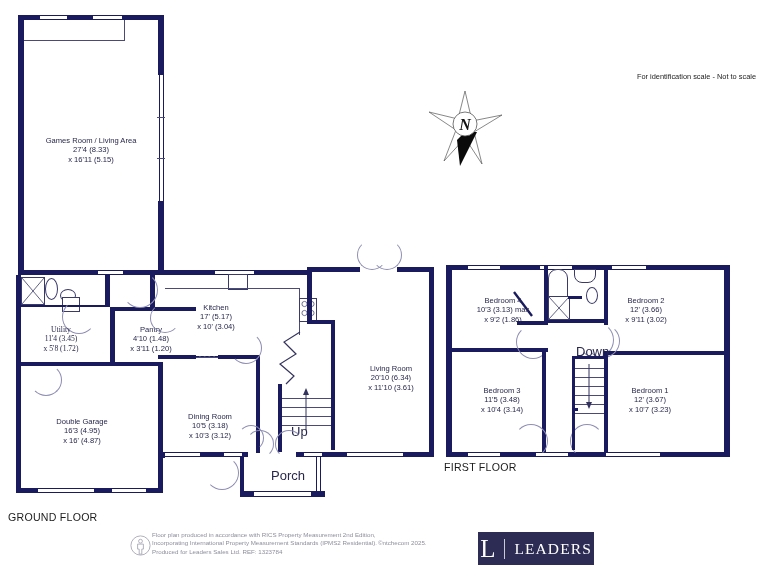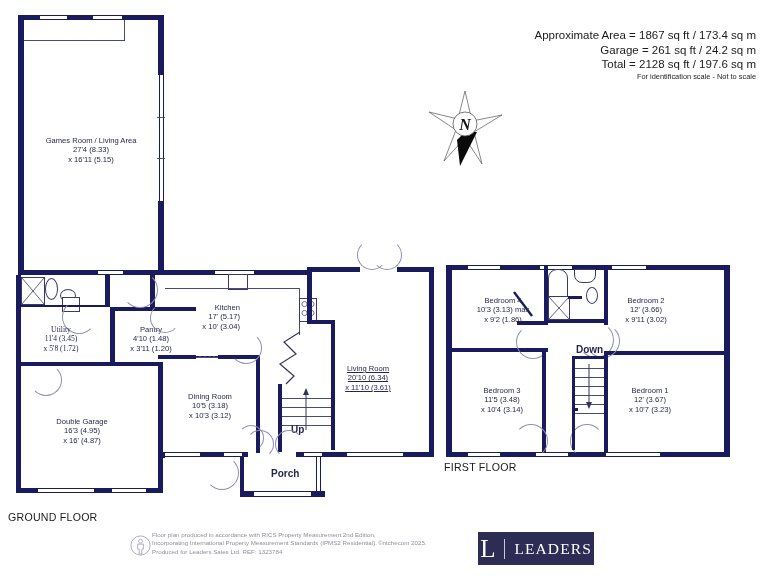--- a/index.html
+++ b/index.html
@@ -44,21 +44,21 @@
   .win{position:absolute;background:#ffffff;border-top:1.1px solid #1a1a5e;border-bottom:1.1px solid #1a1a5e;box-sizing:border-box;}
   .winv{position:absolute;background:#ffffff;border-left:1.1px solid #1a1a5e;border-right:1.1px solid #1a1a5e;box-sizing:border-box;}
   .fix{position:absolute;border:1px solid #3a3a6a;box-sizing:border-box;background:#fff;}
   .line{position:absolute;background:#4a4a78;}
 
   
   .room{
     position:absolute;text-align:center;font-size:7.6px;line-height:9.4px;
     color:#27274d;white-space:nowrap;
   }
-  .tiny{position:absolute;font-size:10px;color:#27274d;white-space:nowrap;font-weight:bold;}
+  .tiny{position:absolute;font-size:13px;color:#27274d;white-space:nowrap;}
 
   
   .arc{position:absolute;border:1px solid #8e8eb4;border-radius:50%;box-sizing:border-box;}
 
   
   .foot{
     position:absolute;left:152px;top:531px;
     font-size:6.2px;line-height:8.3px;color:#8e8e9e;white-space:nowrap;
   }
   .copy{position:absolute;left:378px;top:539px;font-size:6.2px;color:#8e8e9e;white-space:nowrap;}
@@ -69,25 +69,20 @@
   }
   .logo .lg-l{color:#fff;font-family:"Liberation Serif","DejaVu Serif",serif;font-size:25px;line-height:25px;padding-right:9px;}
   .logo .lg-bar{width:1px;height:20px;background:#c9c9d8;}
   .logo .lg-t{color:#fff;font-family:"Liberation Serif","DejaVu Serif",serif;font-size:15.5px;letter-spacing:1.1px;padding-left:9px;}
 </style>
 </head>
 <body>
 
 <div id="stage">
 
-  <div class="areas">
-    <div>Approximate Area = 1867 sq ft / 173.4 sq m</div>
-    <div>Garage = 261 sq ft / 24.2 sq m</div>
-    <div>Total = 2128 sq ft / 197.6 sq m</div>
-  </div>
   <div class="disclaimer">For identification scale - Not to scale</div>
 
   <div class="compass">
     <svg width="82" height="82" viewBox="0 0 82 82">
       <g stroke="#555" stroke-width="0.7" fill="#ffffff">
         <polygon points="41,3 48,33 78,27 50,44 58,76 41,50 20,73 32,42 5,24 34,31"></polygon>
       </g>
       <polygon points="41,44 53,44 36,78 33,52" fill="#0a0a0a"></polygon>
       <circle cx="41" cy="36" r="12" fill="#ffffff" stroke="#555" stroke-width="0.8"></circle>
       <text x="41" y="42" text-anchor="middle" font-family="Liberation Serif, serif" font-style="italic" font-weight="bold" font-size="16" fill="#111">N</text>
@@ -163,46 +158,46 @@
     <div class="line" style="left:165px;top:288px;width:135px;height:1px;"></div>
     <div class="line" style="left:299px;top:288px;width:1px;height:47px;"></div>
     <div class="fix" style="left:299px;top:298px;width:18px;height:24px;">
       <svg width="16" height="22" viewBox="0 0 16 22">
         <circle cx="4.5" cy="5" r="2.6" fill="none" stroke="#3a3a6a" stroke-width="0.7"></circle>
         <circle cx="11.5" cy="5" r="2.6" fill="none" stroke="#3a3a6a" stroke-width="0.7"></circle>
         <circle cx="4.5" cy="14" r="2.6" fill="none" stroke="#3a3a6a" stroke-width="0.7"></circle>
         <circle cx="11.5" cy="14" r="2.6" fill="none" stroke="#3a3a6a" stroke-width="0.7"></circle>
       </svg>
     </div>
-    <div class="room" style="left:160px;top:303px;width:80px;text-align:right;">
+    <div class="room" style="left:176px;top:303px;width:80px;">
       <div>Kitchen</div>
       <div>17' (5.17)</div>
       <div>x 10' (3.04)</div>
     </div>
 
     <div class="w" style="left:307px;top:267px;width:5px;height:53px;"></div>
     <div class="w" style="left:307px;top:267px;width:53px;height:5px;"></div>
     <div class="w" style="left:397px;top:267px;width:37px;height:5px;"></div>
     <div class="arc" style="left:357px;top:240px;width:30px;height:30px;border-color:transparent;border-left-color:#8e8eb4;border-bottom-color:#8e8eb4;"></div>
     <div class="arc" style="left:372px;top:240px;width:30px;height:30px;border-color:transparent;border-right-color:#8e8eb4;border-bottom-color:#8e8eb4;"></div>
     <div class="w" style="left:429px;top:267px;width:5px;height:190px;"></div>
     <div class="w" style="left:307px;top:320px;width:28px;height:4px;"></div>
     <div class="w" style="left:331px;top:320px;width:4px;height:130px;"></div>
 
-    <div class="room" style="left:320px;top:364px;width:96px;text-decoration:underline;">
+    <div class="room" style="left:343px;top:364px;width:96px;">
       <div>Living Room</div>
       <div>20'10 (6.34)</div>
       <div>x 11'10 (3.61)</div>
     </div>
 
     <div class="w" style="left:158px;top:355px;width:38px;height:4px;"></div>
     <div class="line" style="left:196px;top:356px;width:22px;height:1px;border-top:1px dashed #1a1a5e;"></div>
     <div class="w" style="left:218px;top:355px;width:42px;height:4px;"></div>
     <div class="w" style="left:256px;top:355px;width:4px;height:98px;"></div>
-    <div class="room" style="left:165px;top:392px;width:90px;">
+    <div class="room" style="left:165px;top:412px;width:90px;">
       <div>Dining Room</div>
       <div>10'5 (3.18)</div>
       <div>x 10'3 (3.12)</div>
     </div>
     <div class="arc" style="left:230px;top:332px;width:32px;height:32px;border-color:transparent;border-right-color:#8e8eb4;border-bottom-color:#8e8eb4;"></div>
     <div class="arc" style="left:238px;top:425px;width:26px;height:26px;border-color:transparent;border-top-color:#8e8eb4;border-right-color:#8e8eb4;"></div>
 
     <div class="w" style="left:278px;top:384px;width:4px;height:68px;"></div>
     <div class="line" style="left:282px;top:398px;width:49px;height:1px;"></div>
     <div class="line" style="left:282px;top:407px;width:49px;height:1px;"></div>

